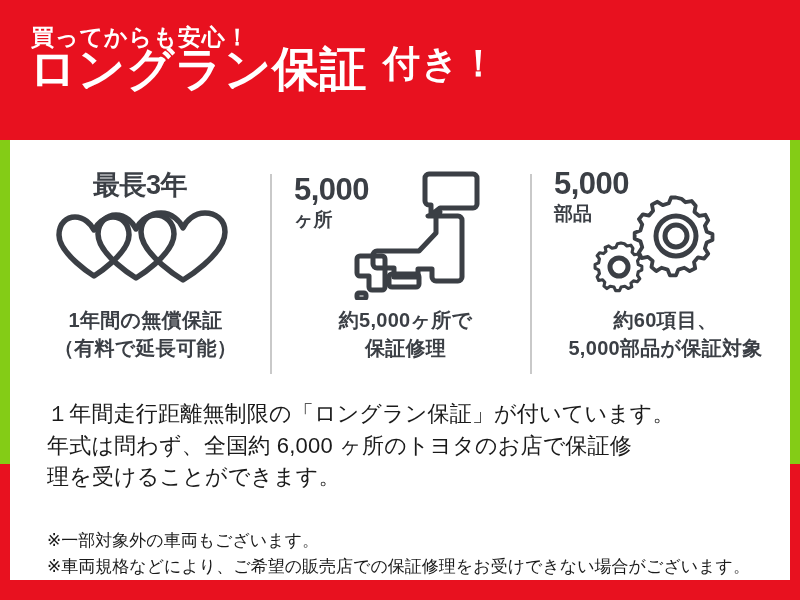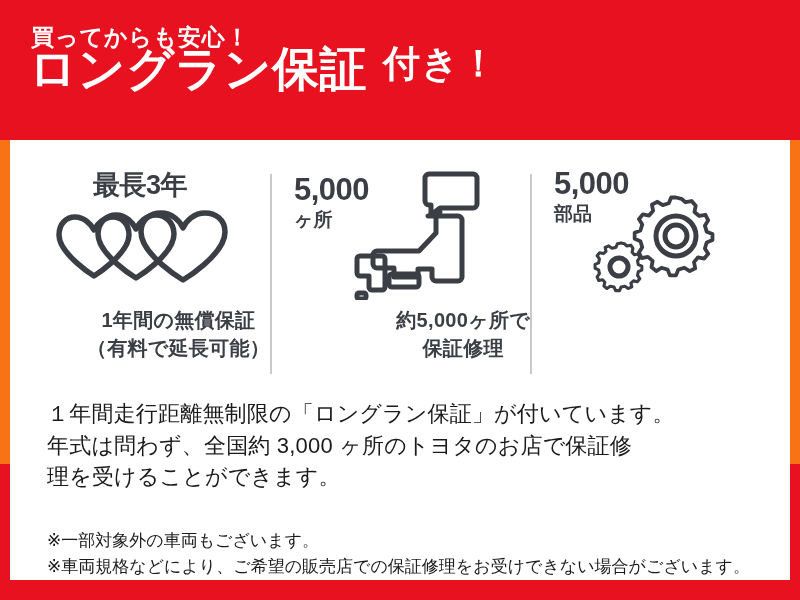--- a/index.html
+++ b/index.html
@@ -12,21 +12,21 @@
     overflow: hidden;
     font-family: "Liberation Sans", "DejaVu Sans", sans-serif;
     background: #e8111f;
   }
 
   #ad {
     position: relative;
     width: 800px;
     height: 464px;
     box-sizing: border-box;
-    background: #f97316;
+    background: #84cc16;
   }
 
   
   .header {
     position: absolute;
     left: 0;
     top: 0;
     width: 800px;
     height: 140px;
     background: #e8111f;
@@ -82,21 +82,21 @@
     top: 16px;
     width: 780px;
     height: 228px;
     display: flex;
   }
   .feature-col {
     position: relative;
     flex: 1 1 0;
     display: flex;
     flex-direction: column;
-    align-items: flex-end;
+    align-items: center;
   }
   .feature-col + .feature-col::before {
     content: "";
     position: absolute;
     left: 0;
     top: 18px;
     width: 2px;
     height: 200px;
     background: #c9c9c9;
   }
@@ -252,27 +252,31 @@
                 <circle cx="0" cy="2" r="11"></circle>
               </g>
 
               <g transform="translate(31,80)">
                 <path d="M0,-34 L5.5,-32.6 L9.6,-29 L15.8,-30.4 L19.3,-25.1 L17.9,-19 L21.5,-14.9 L27.7,-16.3 L30.3,-10.5 L26.6,-5.2 L27.9,1 L33.6,3.5 L33.6,9.8 L27.9,12.3 L26.6,18.5 L30.3,23.8 L26.3,28.6 L20.1,27.2 L16,30.8 L17.4,37 L11.6,39.6 L6.3,35.9 L0.1,37.2 L-2.4,42.9 L-8.7,42.9 L-11.2,37.2 L-17.4,35.9 L-22.7,39.6 L-27.5,35.6 L-26.1,29.4 L-29.7,25.3 L-35.9,26.7 L-38.5,20.9 L-34.8,15.6 L-36.1,9.4 L-41.8,6.9 L-41.8,0.6 L-36.1,-1.9 L-34.8,-8.1 L-38.5,-13.4 L-34.5,-18.2 L-28.3,-16.8 L-24.2,-20.4 L-25.6,-26.6 L-19.8,-29.2 L-14.5,-25.5 L-8.3,-26.8 L-5.8,-32.5 Z" transform="scale(0.62)"></path>
                 <circle cx="-2" cy="3" r="9"></circle>
               </g>
             </svg>
           </div>
         </div>
+        <div class="col-caption">
+          <div>約60項目、</div>
+          <div>5,000部品が保証対象</div>
+        </div>
       </div>
 
     </div>
 
     <div class="body-text">
       <div>１年間走行距離無制限の「ロングラン保証」が付いています。</div>
-      <div>年式は問わず、全国約 3,000 ヶ所のトヨタのお店で保証修</div>
+      <div>年式は問わず、全国約 6,000 ヶ所のトヨタのお店で保証修</div>
       <div>理を受けることができます。</div>
     </div>
 
     <div class="notes">
       <div class="note-line">※一部対象外の車両もございます。</div>
       <div class="note-line">※車両規格などにより、ご希望の販売店での保証修理をお受けできない場合がございます。</div>
     </div>
 
   </div>
 </div>

